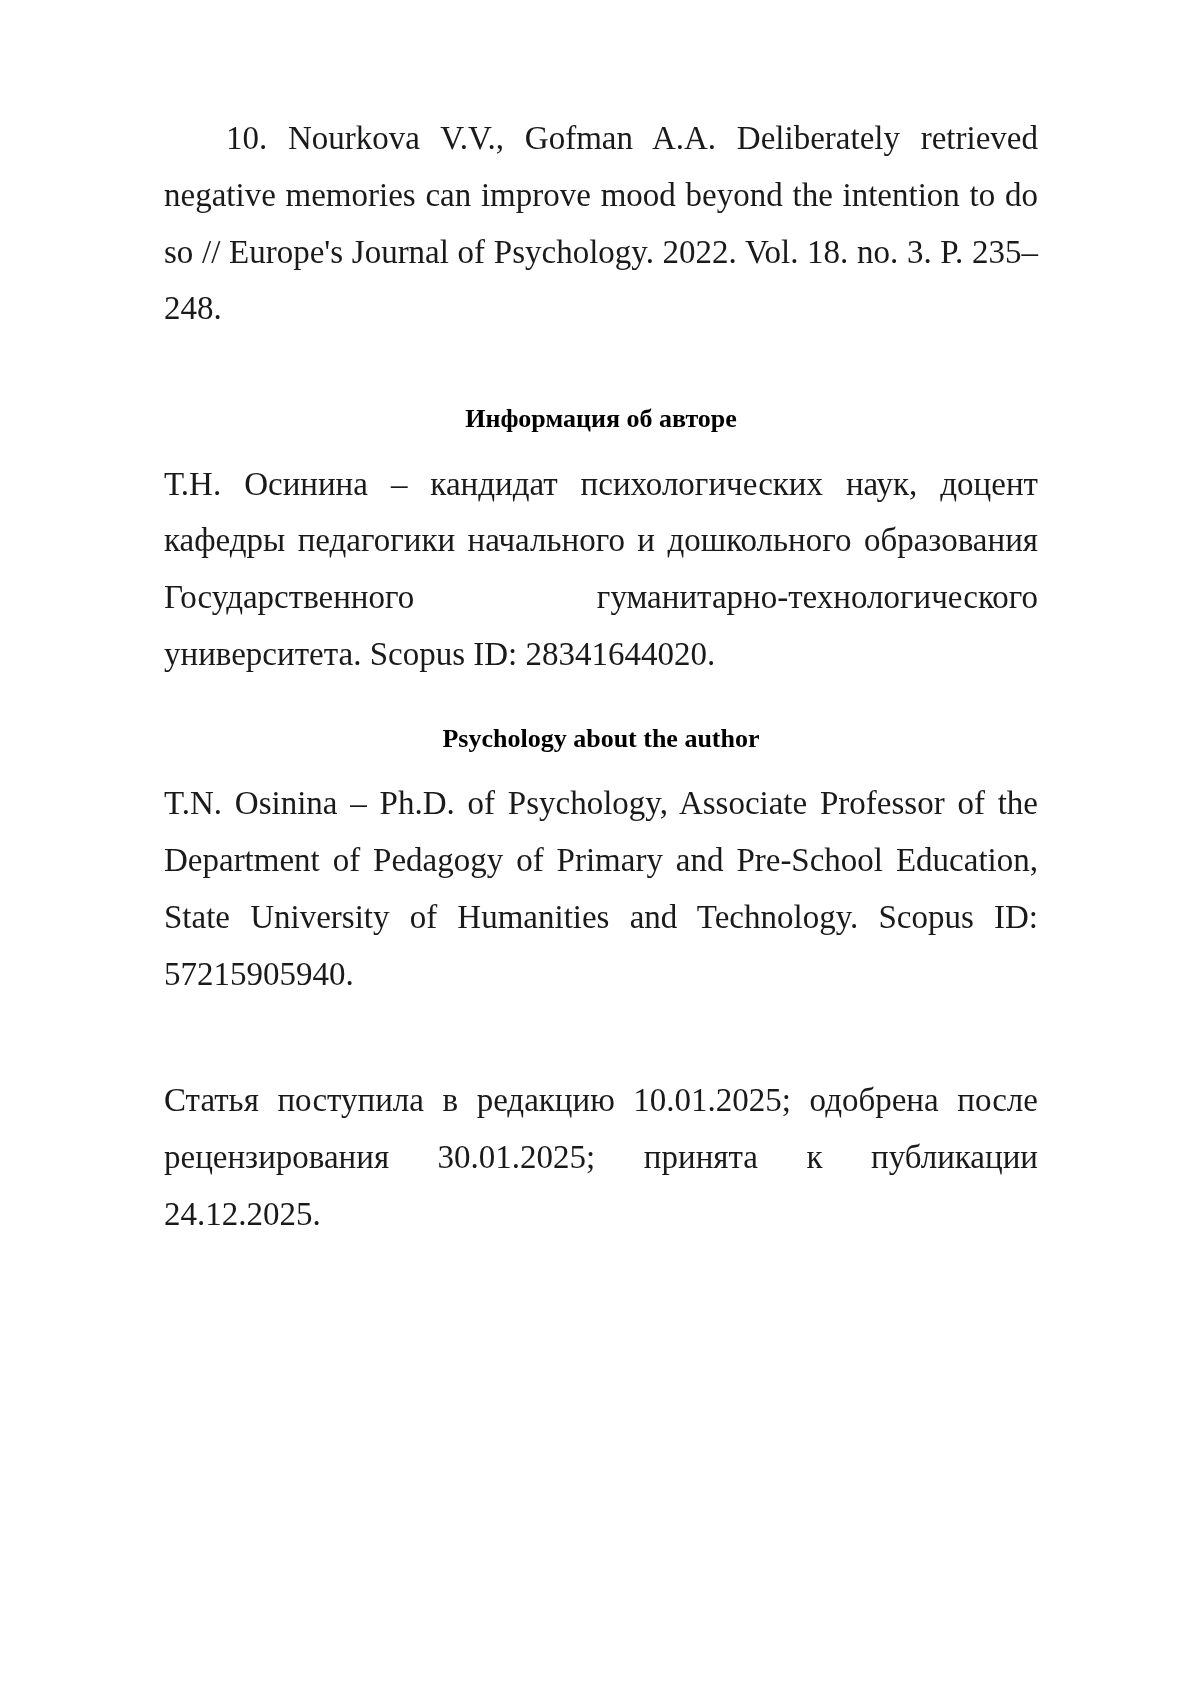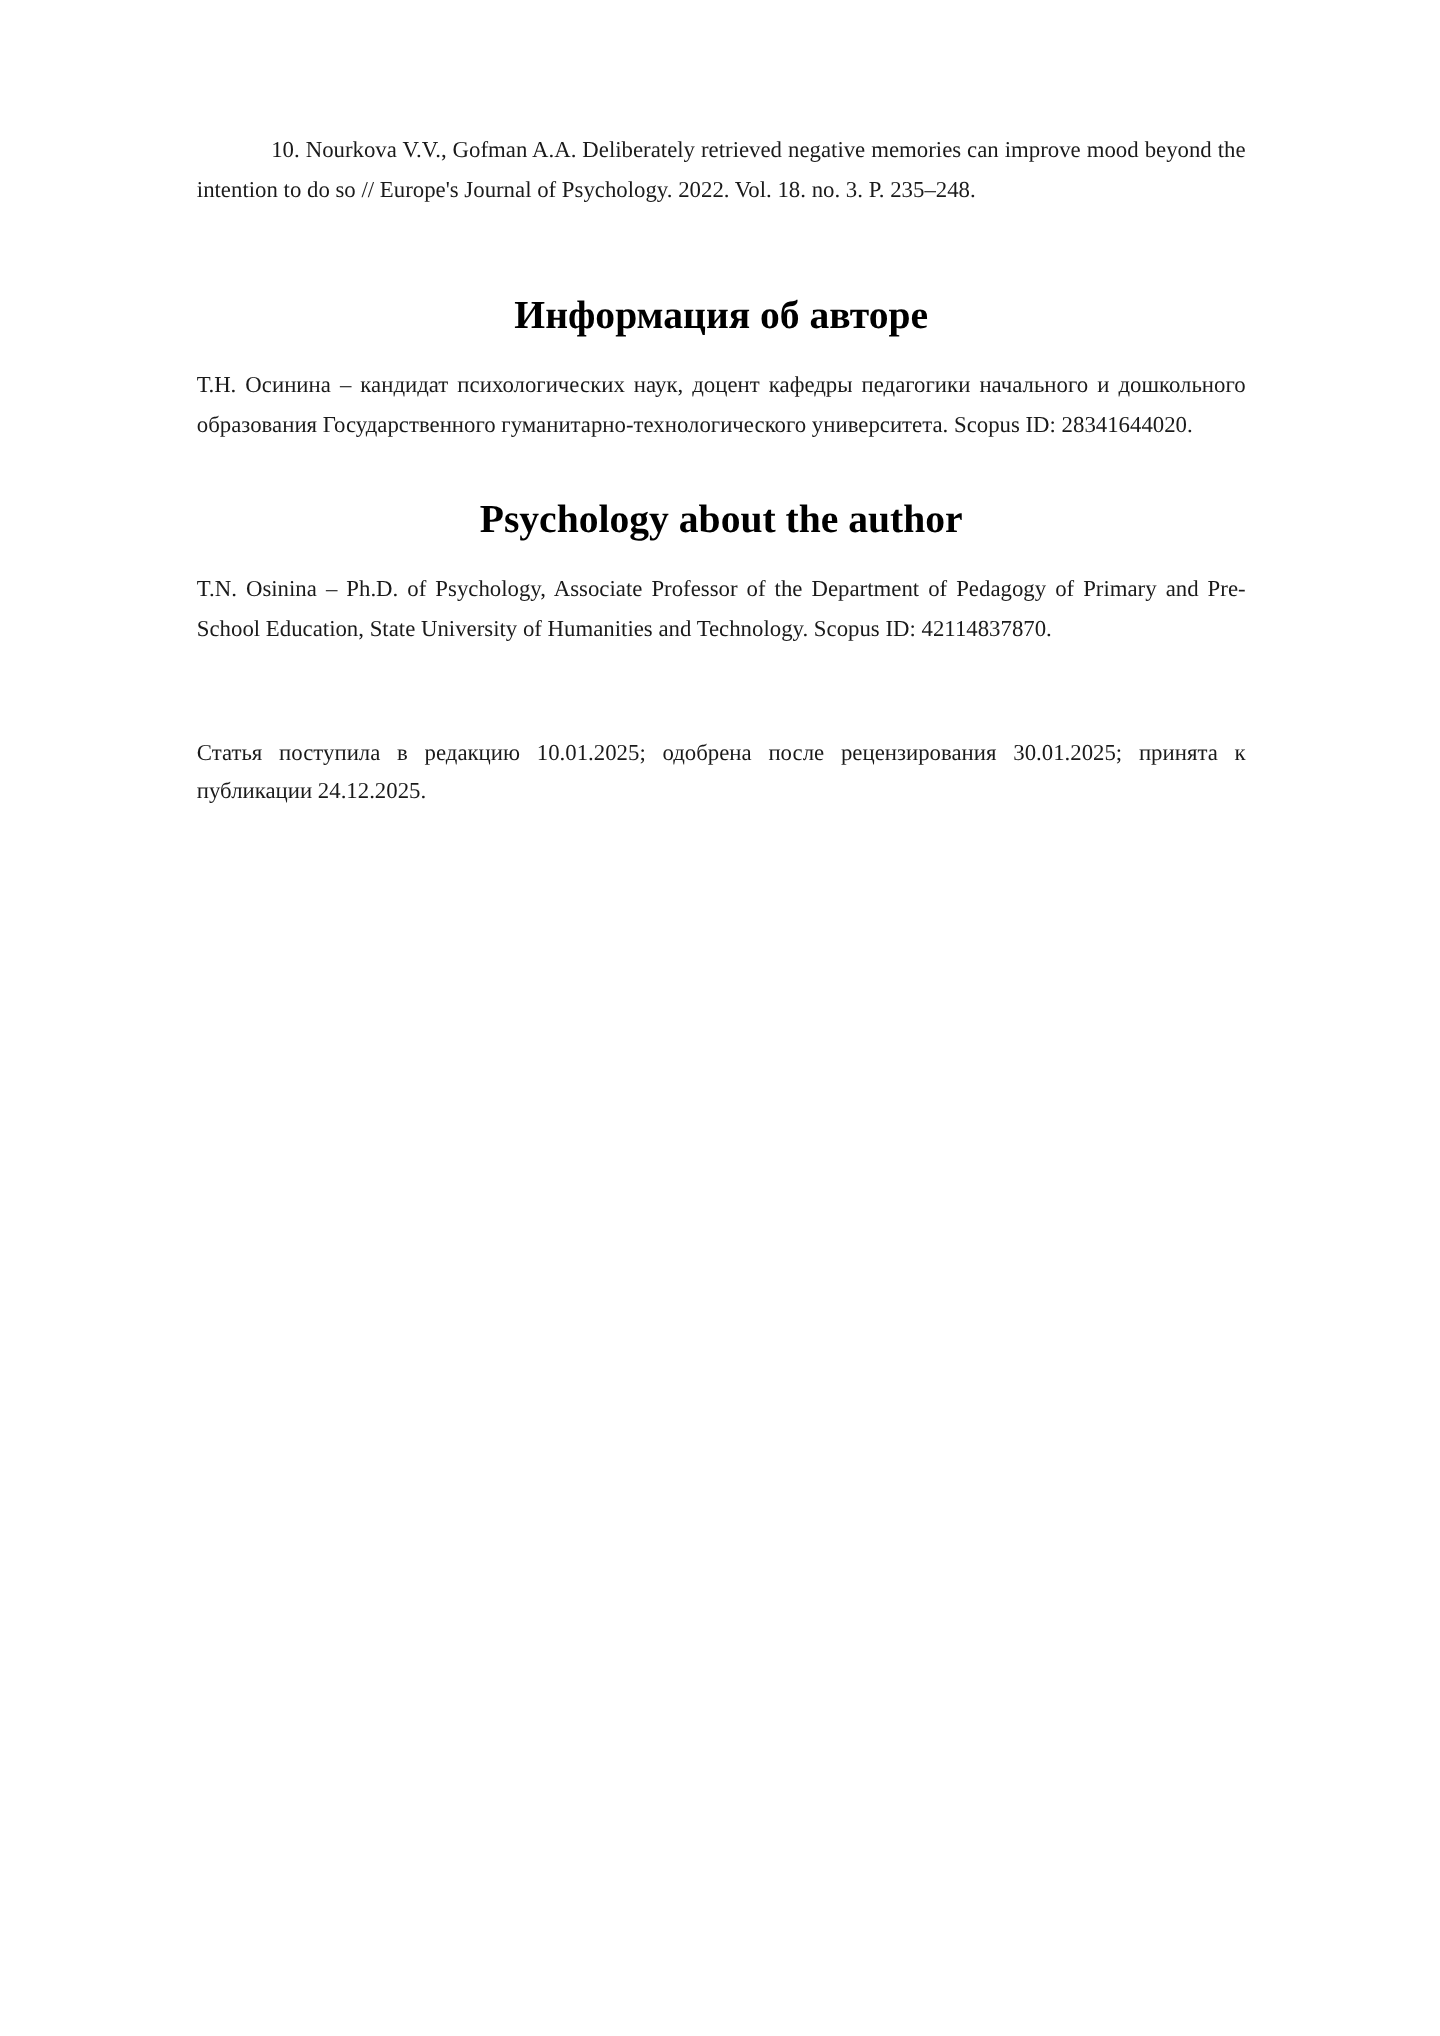--- a/index.html
+++ b/index.html
@@ -18,33 +18,33 @@
     color: #000000;
   }
   .content {
     position: absolute;
     left: 164px;
     top: 110px;
     width: 874px;
   }
   p {
     margin: 0;
-    font-size: 19px;
+    font-size: 33px;
     line-height: 1.72;
     text-align: justify;
     text-justify: inter-word;
     color: #1a1a1a;
   }
   .ref-item {
     text-indent: 62px;
   }
   .heading {
     text-align: center;
     font-weight: bold;
-    font-size: 33px;
+    font-size: 26px;
     line-height: 1.72;
     margin: 0;
     color: #000000;
   }
   .gap-lg { height: 60px; }
   .gap-md { height: 34px; }
   .gap-sm { height: 14px; }
   .gap-xl { height: 70px; }
 </style>
 </head>
@@ -62,21 +62,21 @@
     <div class="gap-sm"></div>
 
     <p>Т.Н. Осинина – кандидат психологических наук, доцент кафедры педагогики начального и дошкольного образования Государственного гуманитарно-технологического университета. Scopus ID: 28341644020.</p>
 
     <div class="gap-md"></div>
 
     <p class="heading">Psychology about the author</p>
 
     <div class="gap-sm"></div>
 
-    <p>T.N. Osinina – Ph.D. of Psychology, Associate Professor of the Department of Pedagogy of Primary and Pre-School Education, State University of Humanities and Technology. Scopus ID: 42114837870.</p>
+    <p>T.N. Osinina – Ph.D. of Psychology, Associate Professor of the Department of Pedagogy of Primary and Pre-School Education, State University of Humanities and Technology. Scopus ID: 57215905940.</p>
 
     <div class="gap-xl"></div>
 
     <p>Статья поступила в редакцию 10.01.2025; одобрена после рецензирования 30.01.2025; принята к публикации 24.12.2025.</p>
 
     <div class="gap-md"></div>
 
 
   </div>
 </div>

